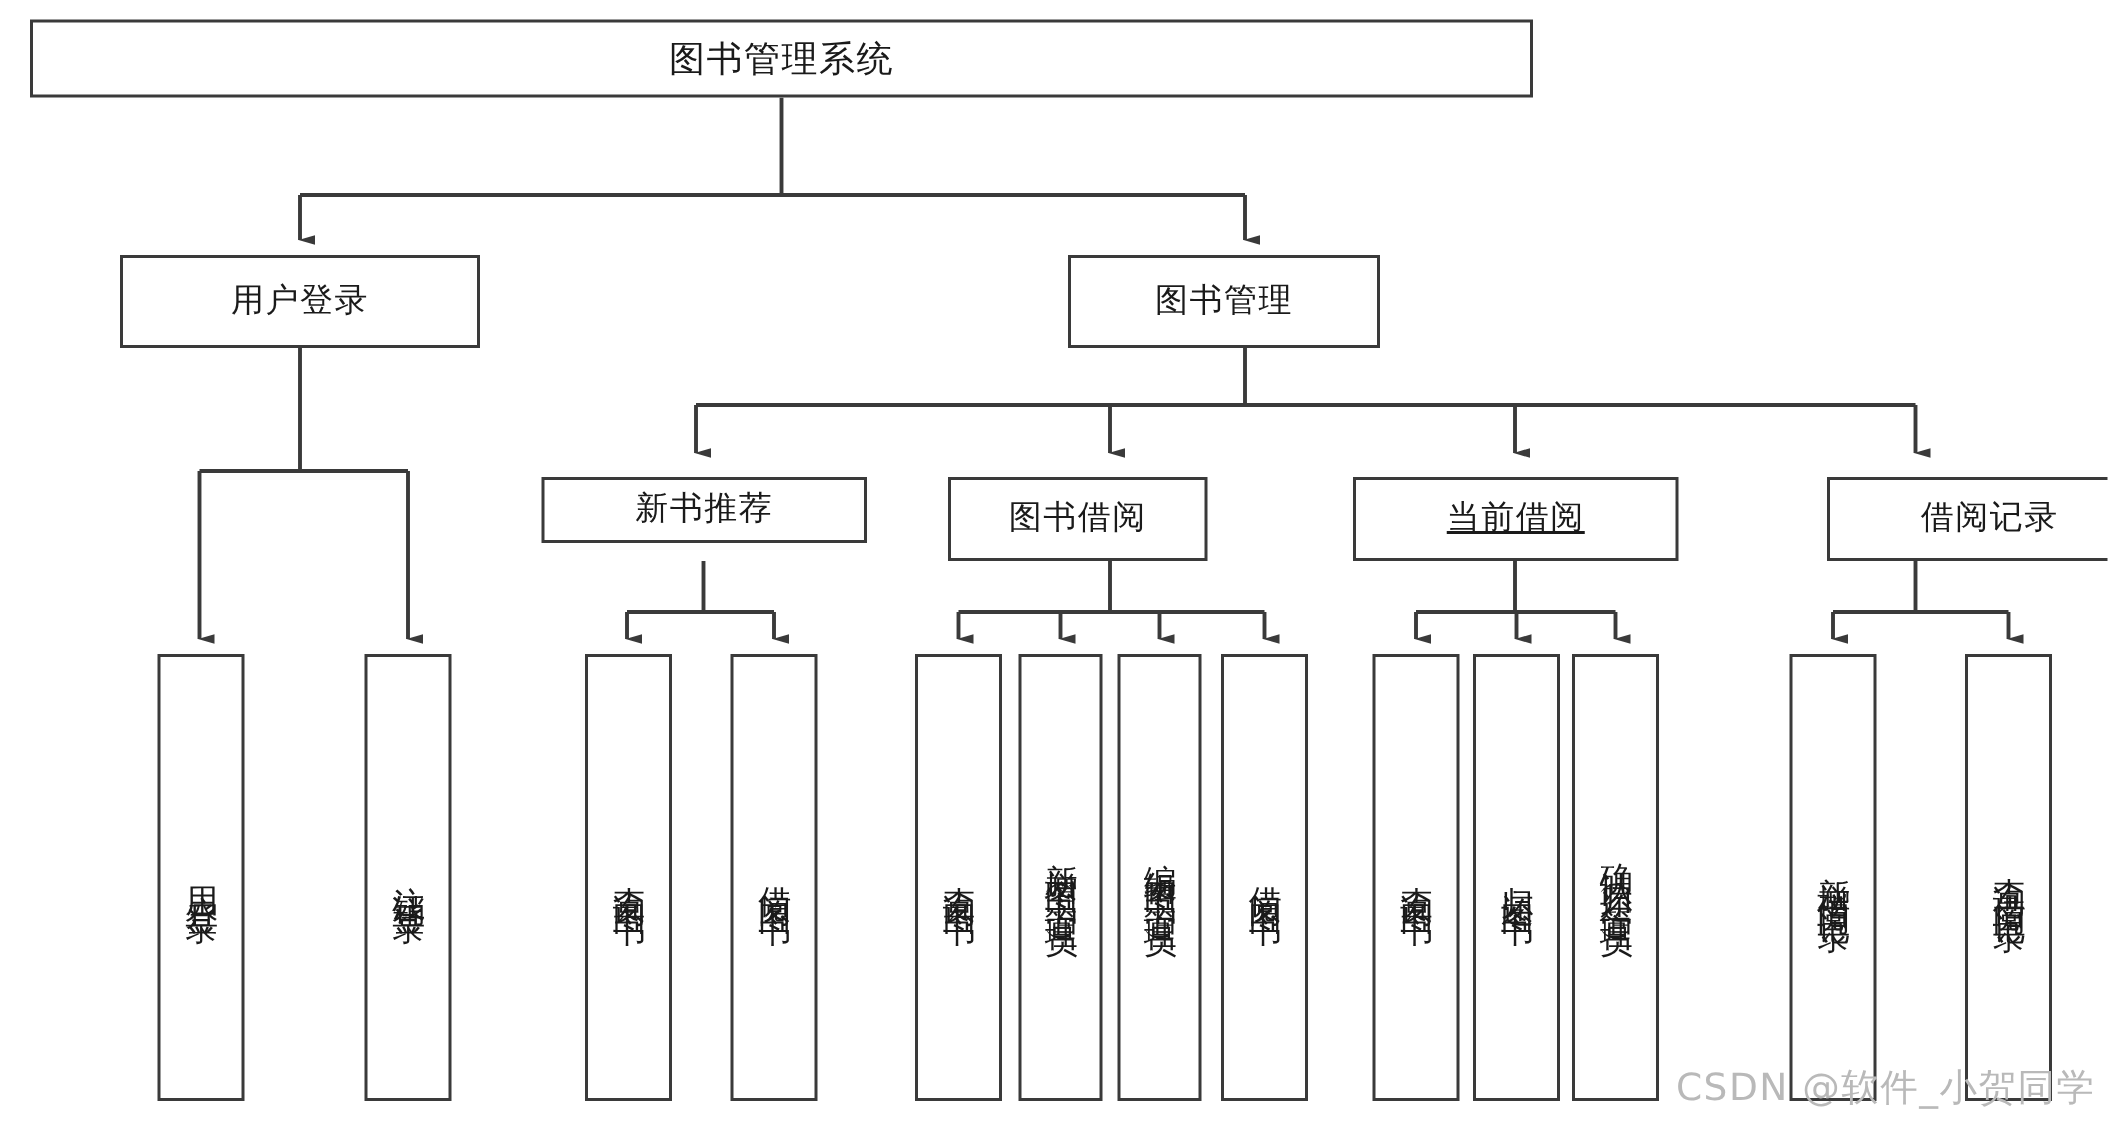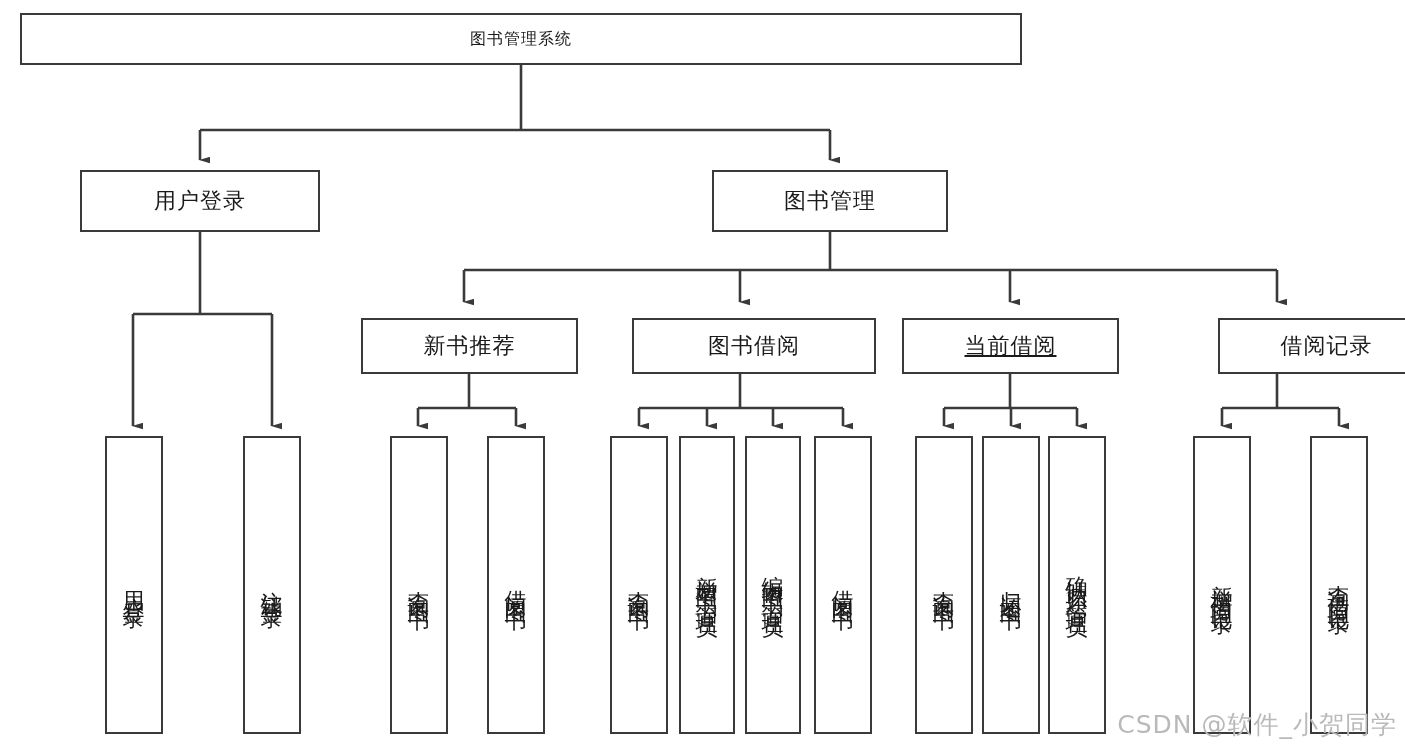--- a/index.html
+++ b/index.html
@@ -28,21 +28,21 @@
   }
   .node.vert{
     writing-mode:vertical-rl;
     text-orientation:upright;
     font-size:22px;
     letter-spacing:6px;
     line-height:1.05;
     padding:6px 0;
     text-align:center;
   }
-  .node.root{font-size:16px;}
+  .node.root{font-size:24px;}
 
   .watermark{
     position:absolute;
     right:8px;
     bottom:6px;
     font-size:25px;
     color:#b9b9b9;
     letter-spacing:1px;
     white-space:nowrap;
     z-index:5;
@@ -101,24 +101,24 @@
       <path d="M1277,374 L1277,408"></path>
       <path d="M1222,408 L1339,408"></path>
       <path d="M1222,408 L1222,426" marker-end="url(#arrow)"></path>
       <path d="M1339,408 L1339,426" marker-end="url(#arrow)"></path>
     </g>
   </svg>
 
   <div class="node horiz root" style="left:20px;top:13px;width:1002px;height:52px;">图书管理系统</div>
 
   <div class="node horiz" style="left:80px;top:170px;width:240px;height:62px;">用户登录</div>
-  <div class="node horiz" style="left:712px;top:170px;width:236px;height:62px;">图书管理</div>
+  <div class="node horiz" style="left:712px;top:170px;width:208px;height:62px;">图书管理</div>
 
-  <div class="node horiz" style="left:361px;top:318px;width:217px;height:56px;">新书推荐</div>
-  <div class="node horiz" style="left:632px;top:318px;width:244px;height:56px;">图书借阅</div>
+  <div class="node horiz" style="left:361px;top:318px;width:217px;height:44px;">新书推荐</div>
+  <div class="node horiz" style="left:632px;top:318px;width:173px;height:56px;">图书借阅</div>
   <div class="node horiz" style="left:902px;top:318px;width:217px;height:56px;text-decoration:underline;">当前借阅</div>
   <div class="node horiz" style="left:1218px;top:318px;width:217px;height:56px;">借阅记录</div>
 
   <div class="node vert" style="left:105px;top:436px;width:58px;height:298px;">用户登录</div>
   <div class="node vert" style="left:243px;top:436px;width:58px;height:298px;">注销登录</div>
 
   <div class="node vert" style="left:390px;top:436px;width:58px;height:298px;">查询图书</div>
   <div class="node vert" style="left:487px;top:436px;width:58px;height:298px;">借阅图书</div>
 
   <div class="node vert" style="left:610px;top:436px;width:58px;height:298px;">查询图书</div>

